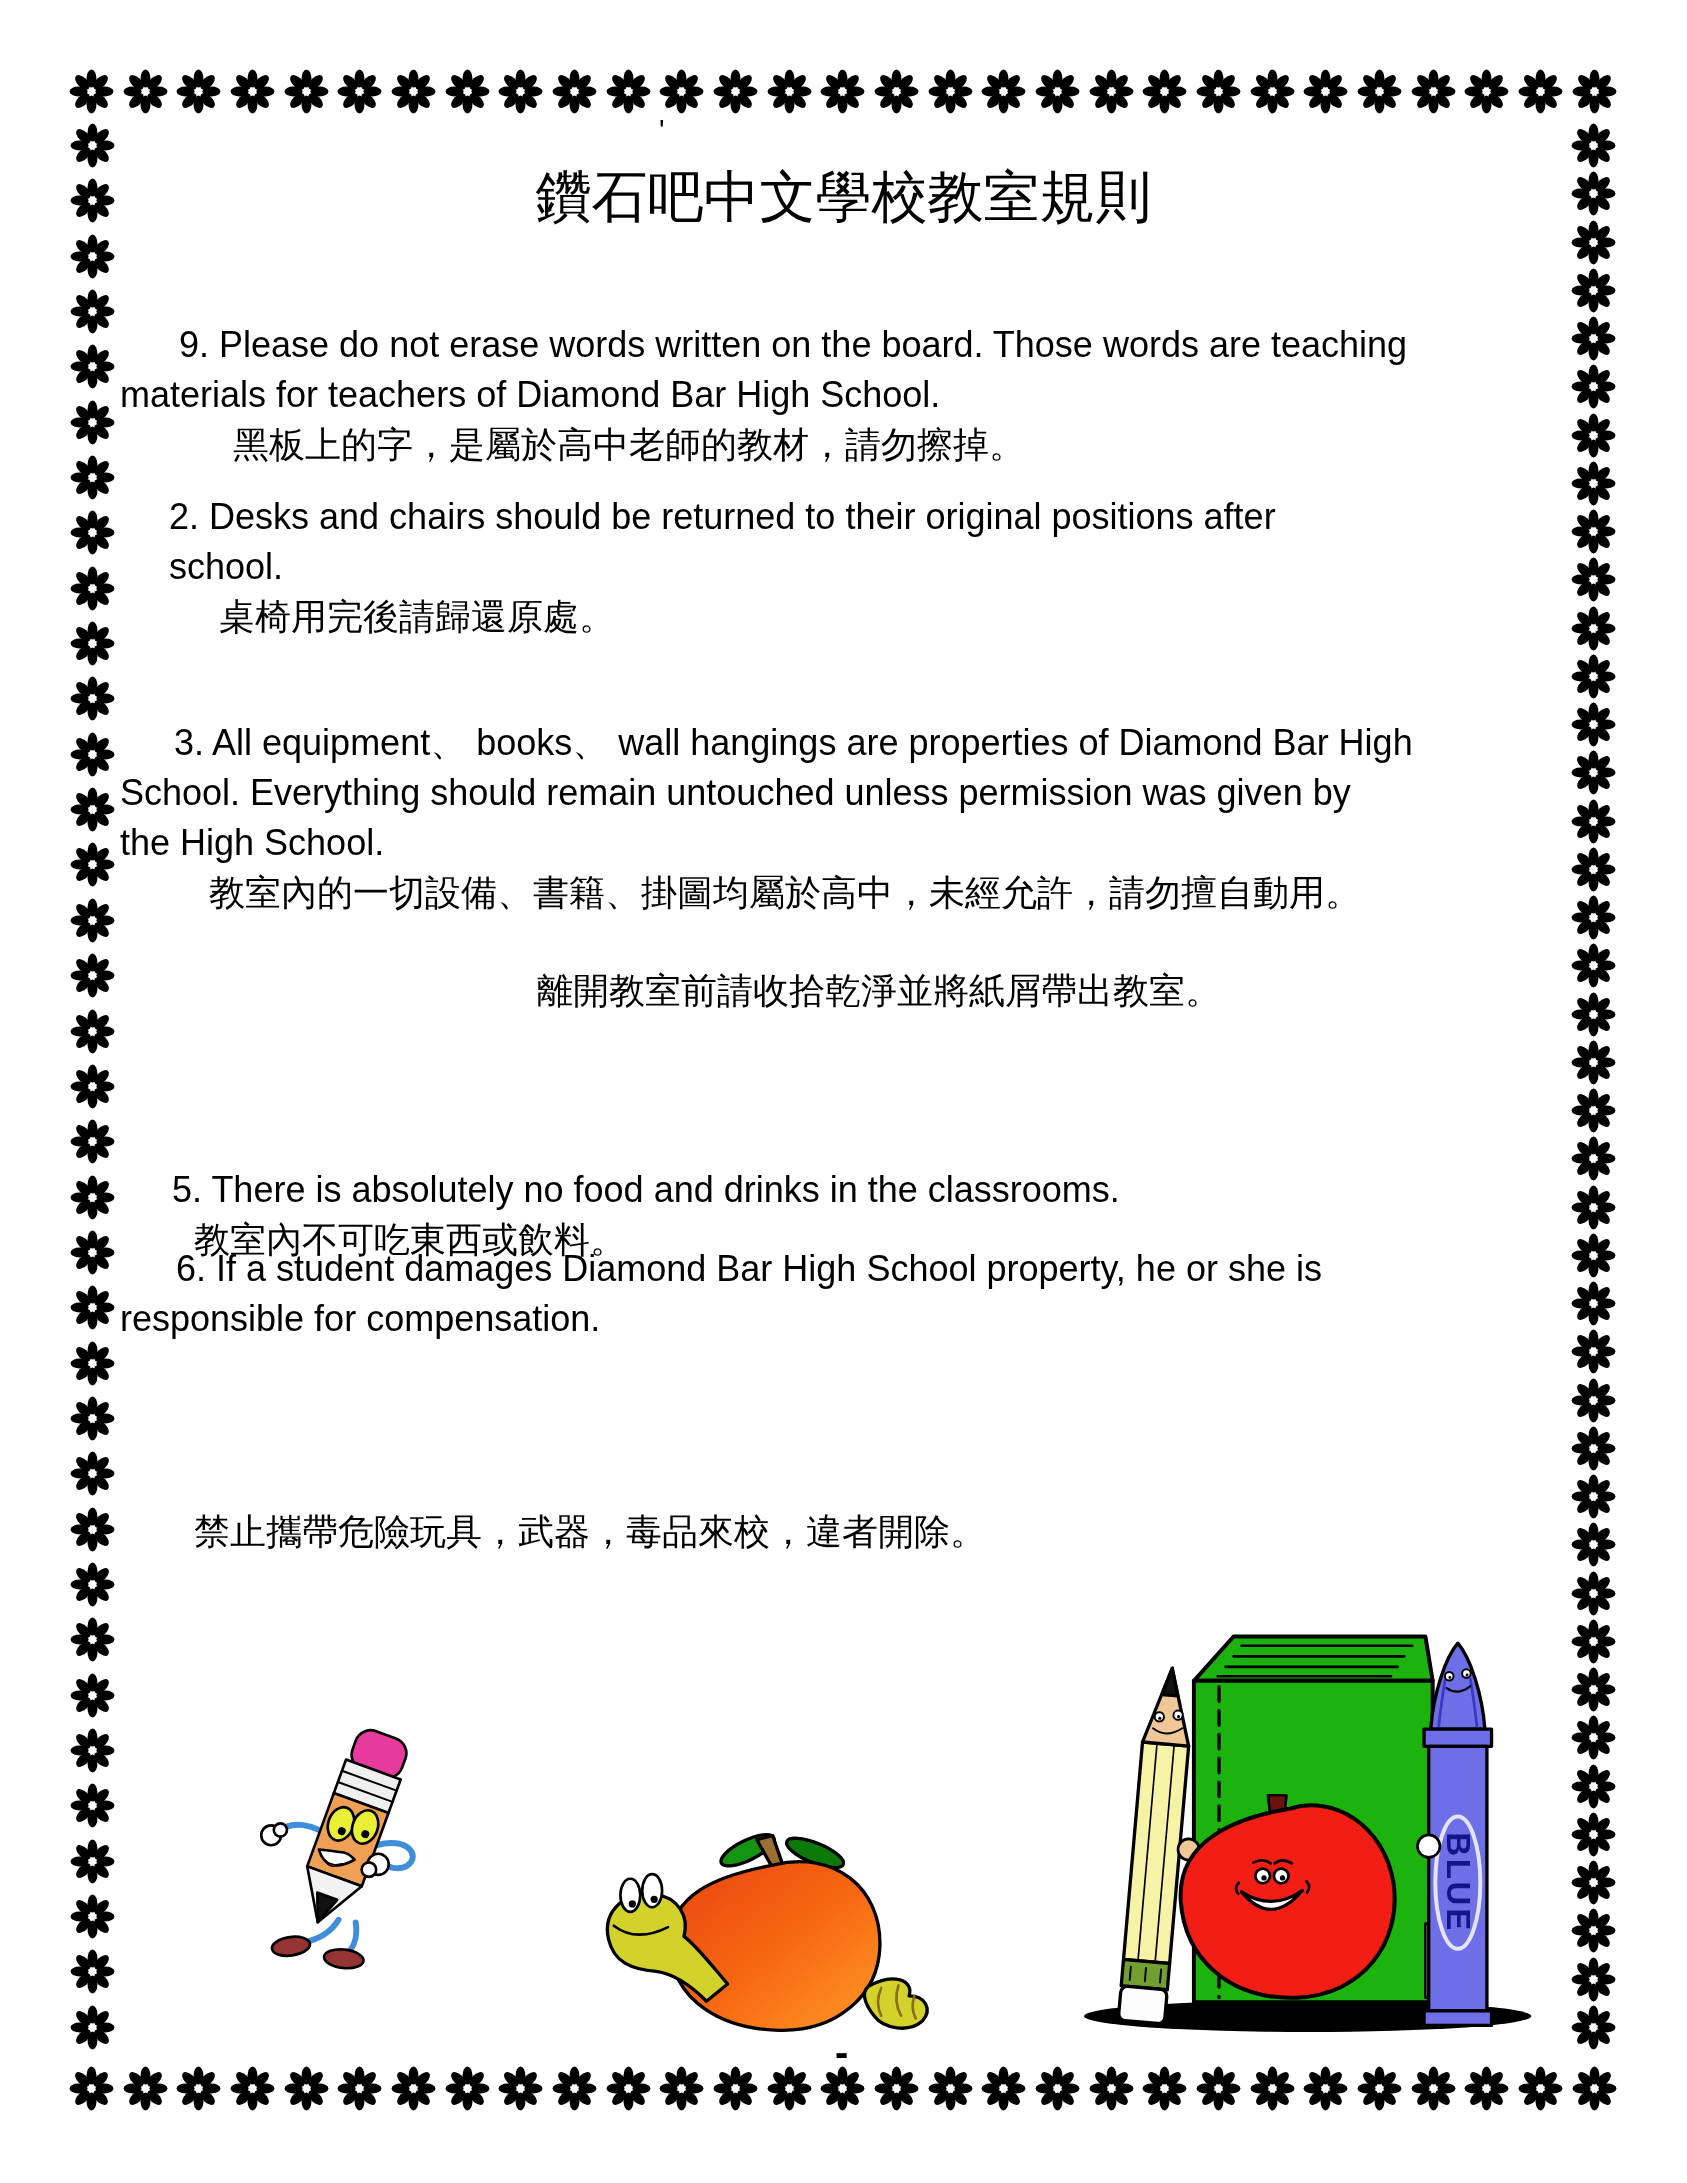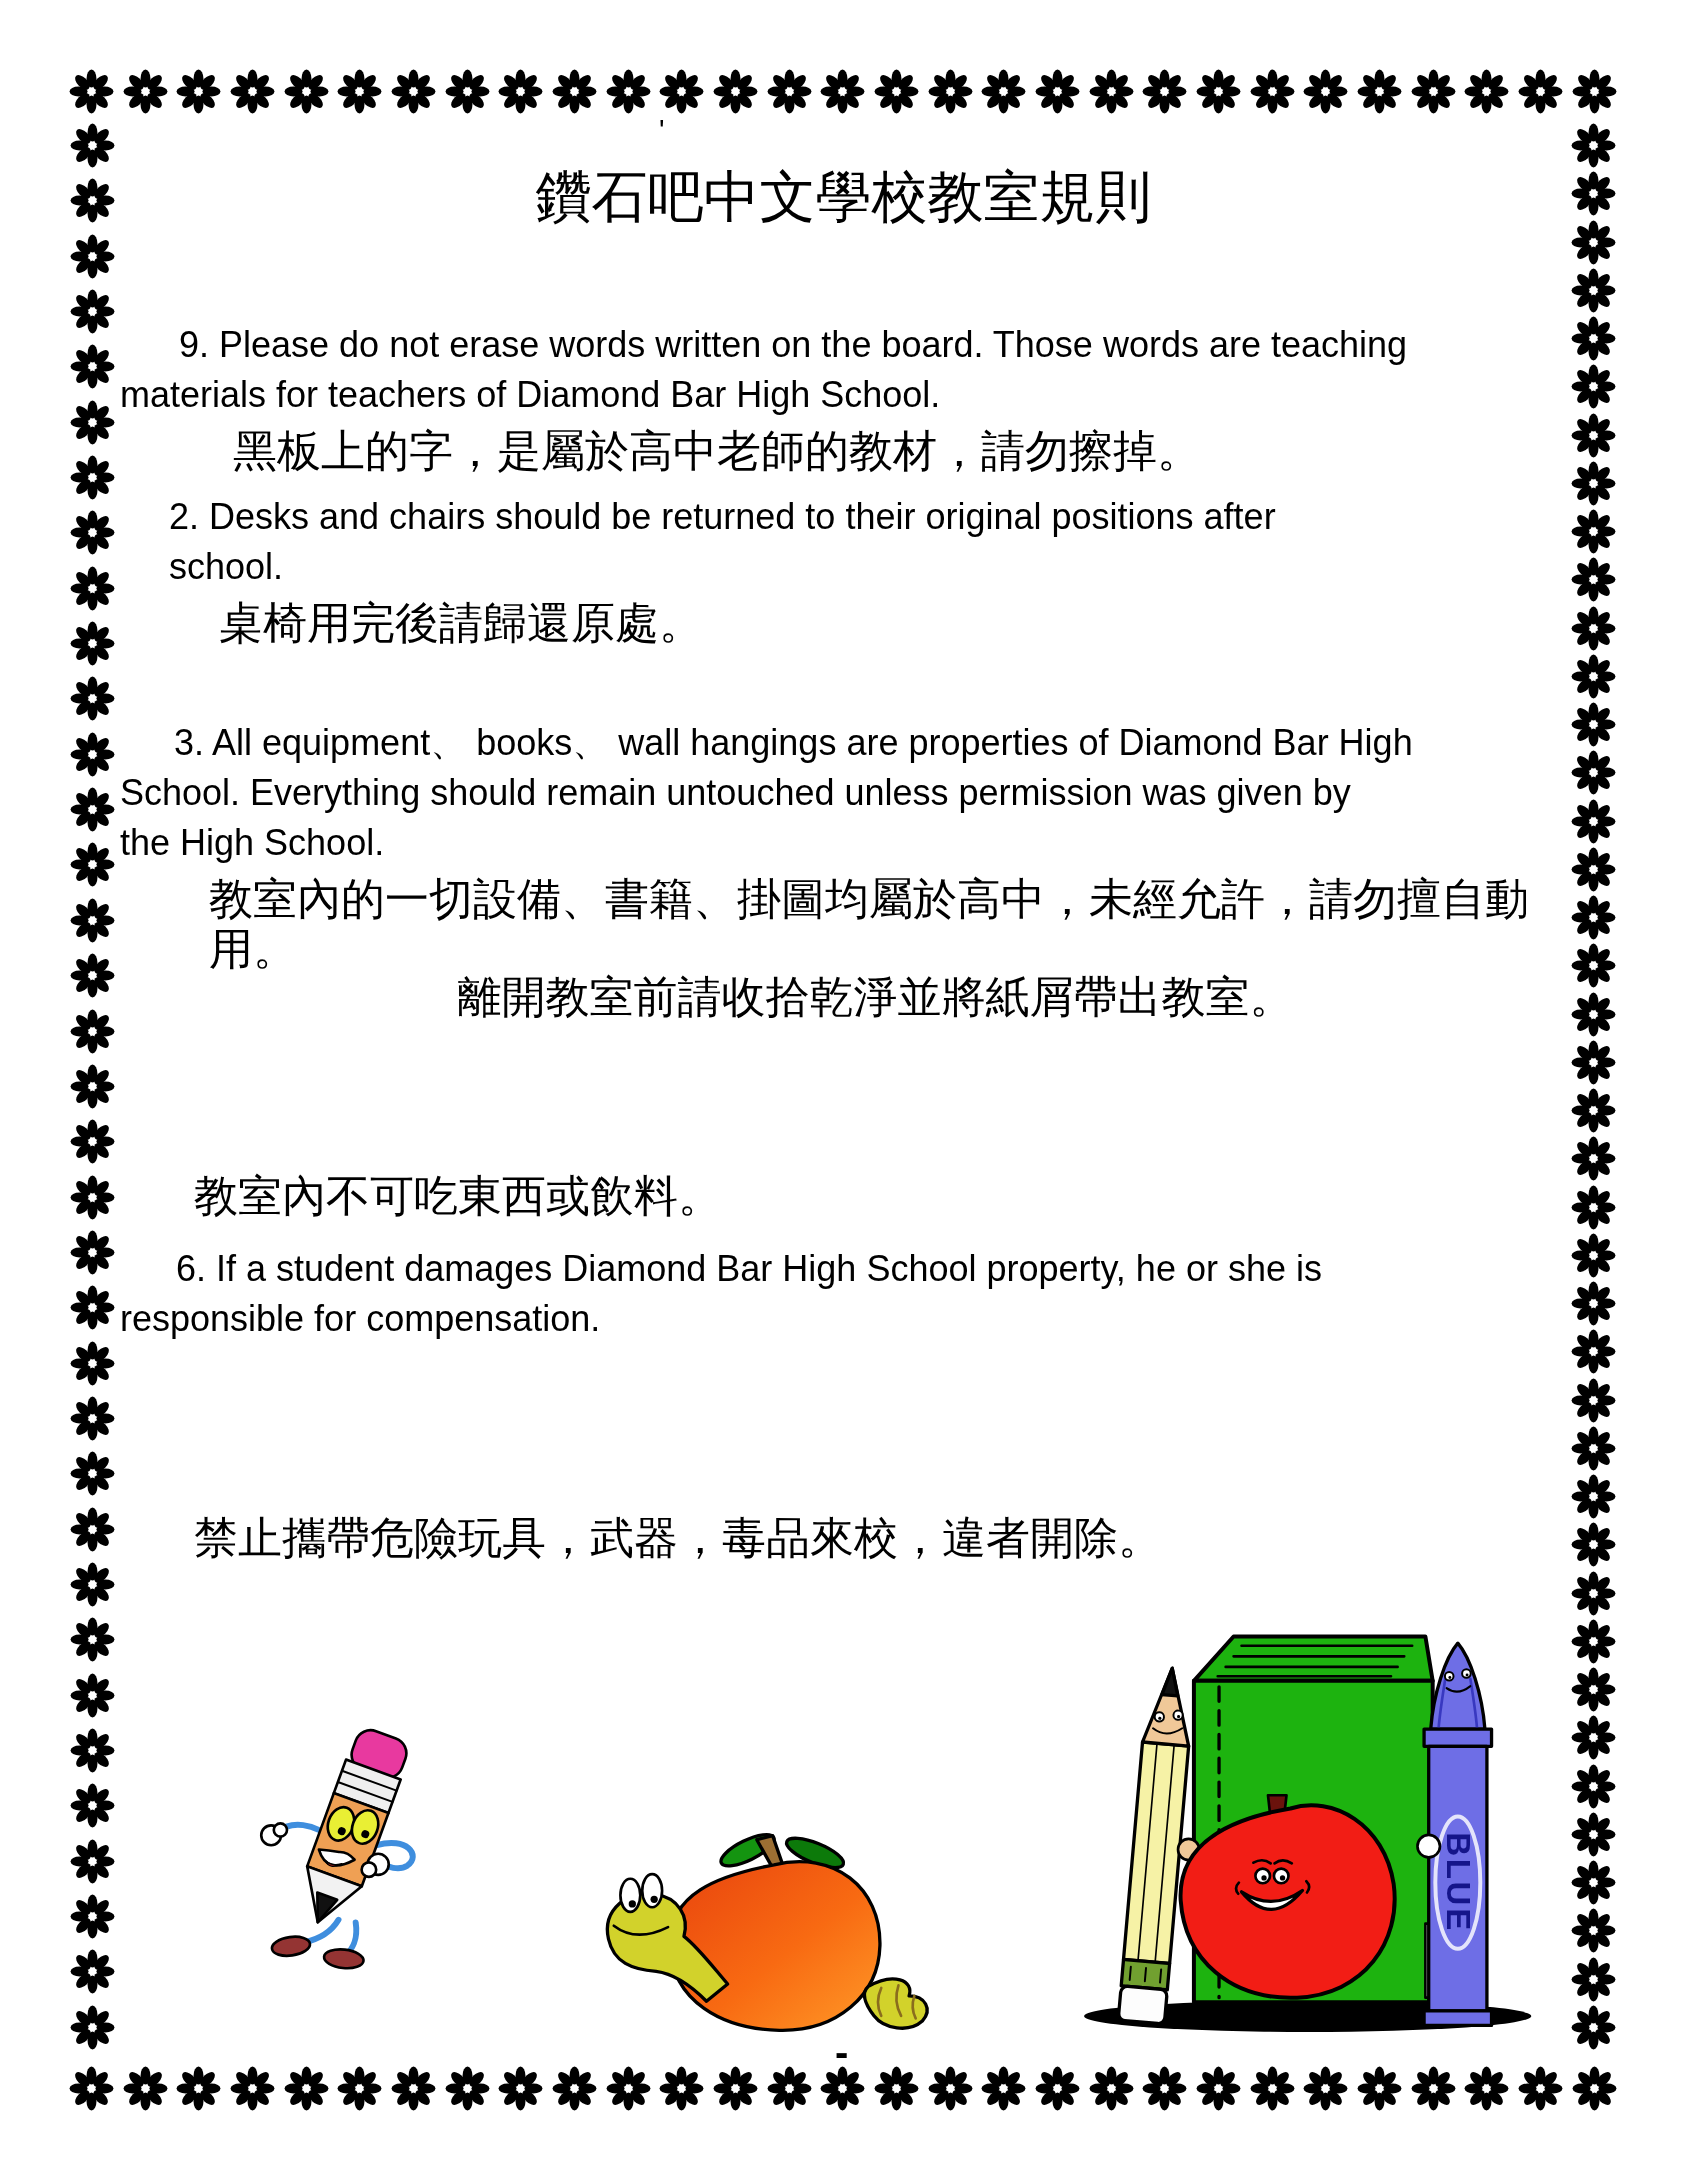--- a/index.html
+++ b/index.html
@@ -30,21 +30,21 @@
   .title {
     position: absolute; top: 167px; left: 0; width: 100%;
     margin: 0; text-align: center;
     font-family: "Liberation Serif", serif;
     font-size: 56px; font-weight: 400; line-height: 1.1;
   }
   .stray-mark { position: absolute; left: 659px; top: 114px; font-size: 29px; }
   
   .rule { position: absolute; left: 120px; width: 1429px; font-size: 36px; line-height: 50px; }
   .en { margin: 0; white-space: pre-line; }
-  .zh { margin: 7px; font-size: 44px; font-family: "Liberation Serif", serif; }
+  .zh { margin: 0; font-size: 36px; font-family: "Liberation Serif", serif; }
   .r1 { top: 320px; }  .r1 .en { text-indent: 59px; }  .r1 .zh { margin-left: 113px; }
   .r2 { top: 492px; }  .r2 .en { padding-left: 49px; } .r2 .zh { margin-left: 99px; }
   .r3 { top: 718px; } .r3 .en { text-indent: 54px; }  .r3 .zh { margin-left: 89px; }
   .r4 { top: 966px; } .r4 .en { text-indent: 44px; }  .r4 .zh { margin-left: 89px; text-align: center; }
   .r5 { top: 1165px; } .r5 .en { text-indent: 52px; }  .r5 .zh { margin-left: 74px; }
   .r6 { top: 1244px; } .r6 .en { text-indent: 56px; }  .r6 .zh { margin-left: 79px; }
   .r7 { top: 1507px; } .r7 .en { padding-left: 79px; text-indent: -39px; } .r7 .zh { margin-left: 74px; }
   
   .clip { position: absolute; }
   .footer-mark { position: absolute; left: 835px; top: 2030px; font-size: 40px; font-weight: bold; }
@@ -1674,20 +1674,21 @@
 <div class="rule r3">
   <p class="en">3. All equipment、 books、 wall hangings are properties of Diamond Bar High
 School. Everything should remain untouched unless permission was given by
 the High School.</p>
   <p class="zh" lang="zh-Hant">教室內的一切設備、書籍、掛圖均屬於高中，未經允許，請勿擅自動用。</p>
 </div>
 <div class="rule r4">
   <p class="zh" lang="zh-Hant">離開教室前請收拾乾淨並將紙屑帶出教室。</p>
 </div>
 <div class="rule r5">
+  <p class="en">5. There is absolutely no food and drinks in the classrooms.</p>
   <p class="zh" lang="zh-Hant">教室內不可吃東西或飲料。</p>
 </div>
 <div class="rule r6">
   <p class="en">6. If a student damages Diamond Bar High School property, he or she is
 responsible for compensation.</p>
 </div>
 <div class="rule r7">
   <p class="zh" lang="zh-Hant">禁止攜帶危險玩具，武器，毒品來校，違者開除。</p>
 </div>
 

